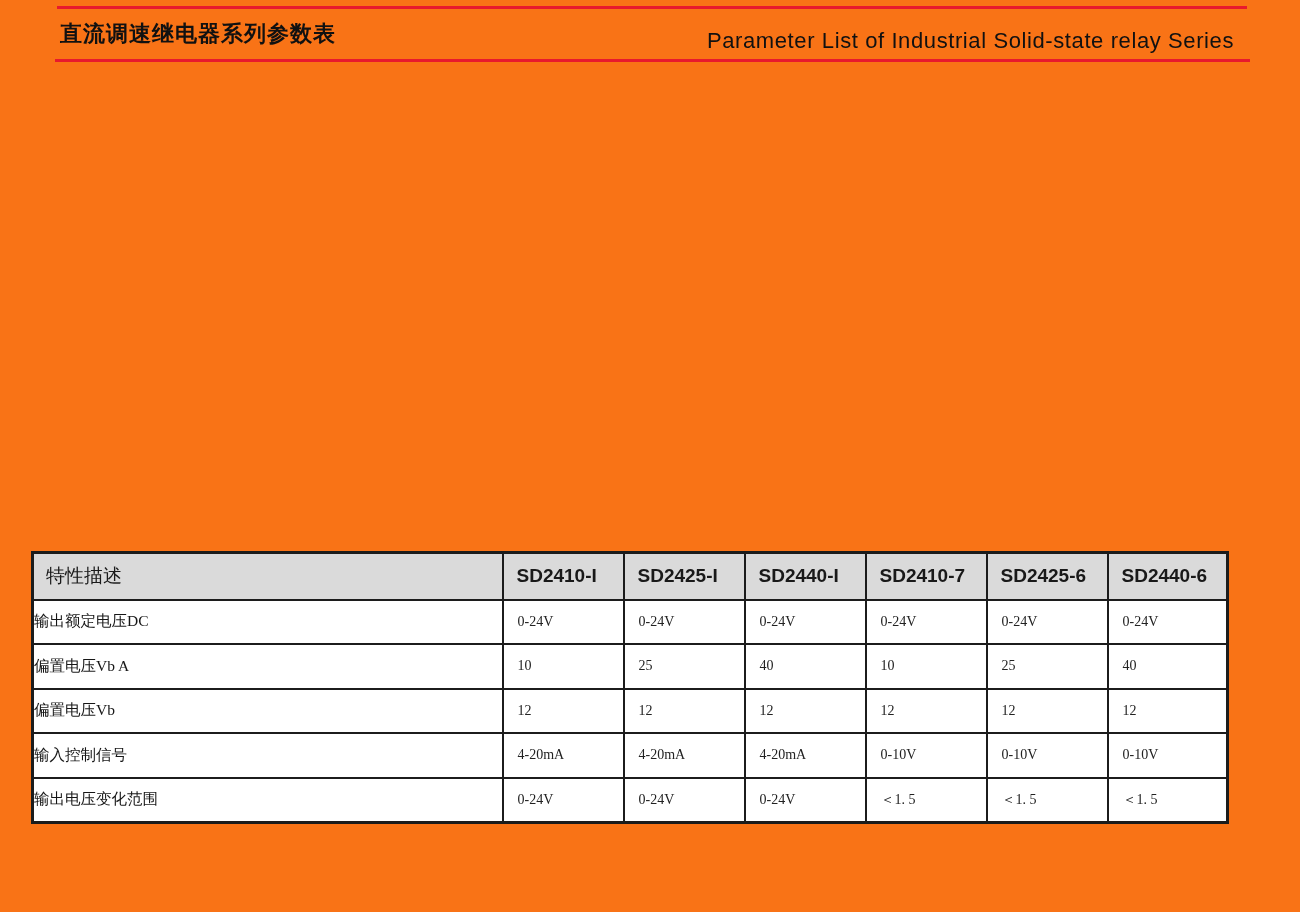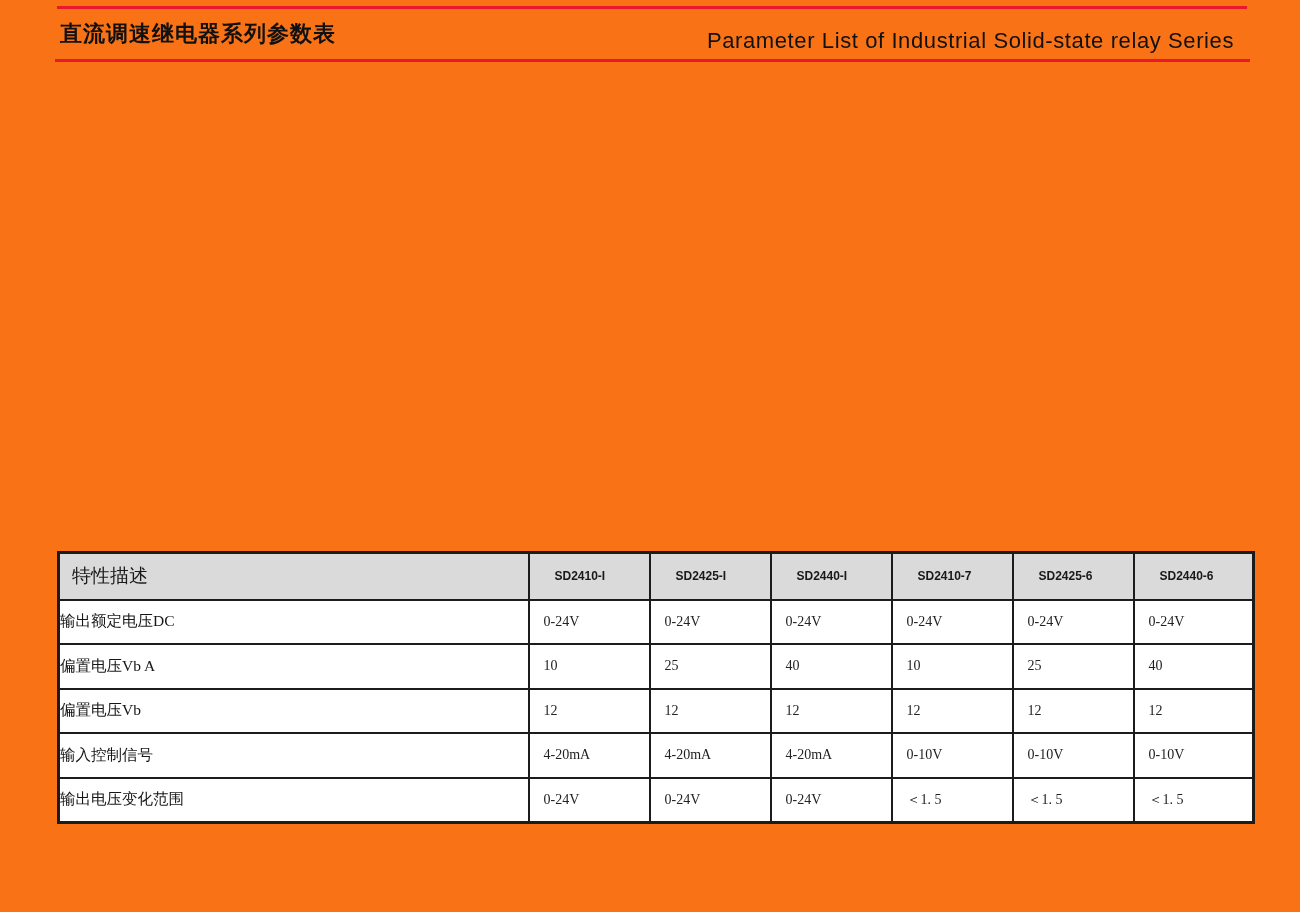--- a/index.html
+++ b/index.html
@@ -44,21 +44,21 @@
     letter-spacing: 0.6px;
     color: #111111;
     white-space: nowrap;
     font-family: "Liberation Sans", sans-serif;
     margin-top: 8px;
   }
 
   
   #param-table {
     position: absolute;
-    left: 57px;
+    left: 31px;
     top: 551px;
     width: 1195px;
     border-collapse: collapse;
     table-layout: fixed;
     border: 3px solid #1c1c1c;
   }
   #param-table th, #param-table td {
     border: 2px solid #1c1c1c;
     text-align: left;
     vertical-align: middle;
@@ -78,23 +78,23 @@
   .col-model-last { width: 120px; }
 
   th.feature-header {
     font-family: "Liberation Serif", "DejaVu Serif", serif;
     font-size: 19px;
     font-weight: normal;
     padding-left: 12px;
   }
   th.model-header {
     font-family: "Liberation Sans", "DejaVu Sans", sans-serif;
-    font-size: 12px;
+    font-size: 19px;
     font-weight: 600;
-    padding-left: 25px;
+    padding-left: 13px;
     color: #191919;
   }
   td.param-label {
     font-family: "Liberation Serif", "DejaVu Serif", serif;
     font-size: 15.5px;
     color: #161616;
   }
   td.param-value {
     font-family: "Liberation Serif", "DejaVu Serif", serif;
     font-size: 14px;

